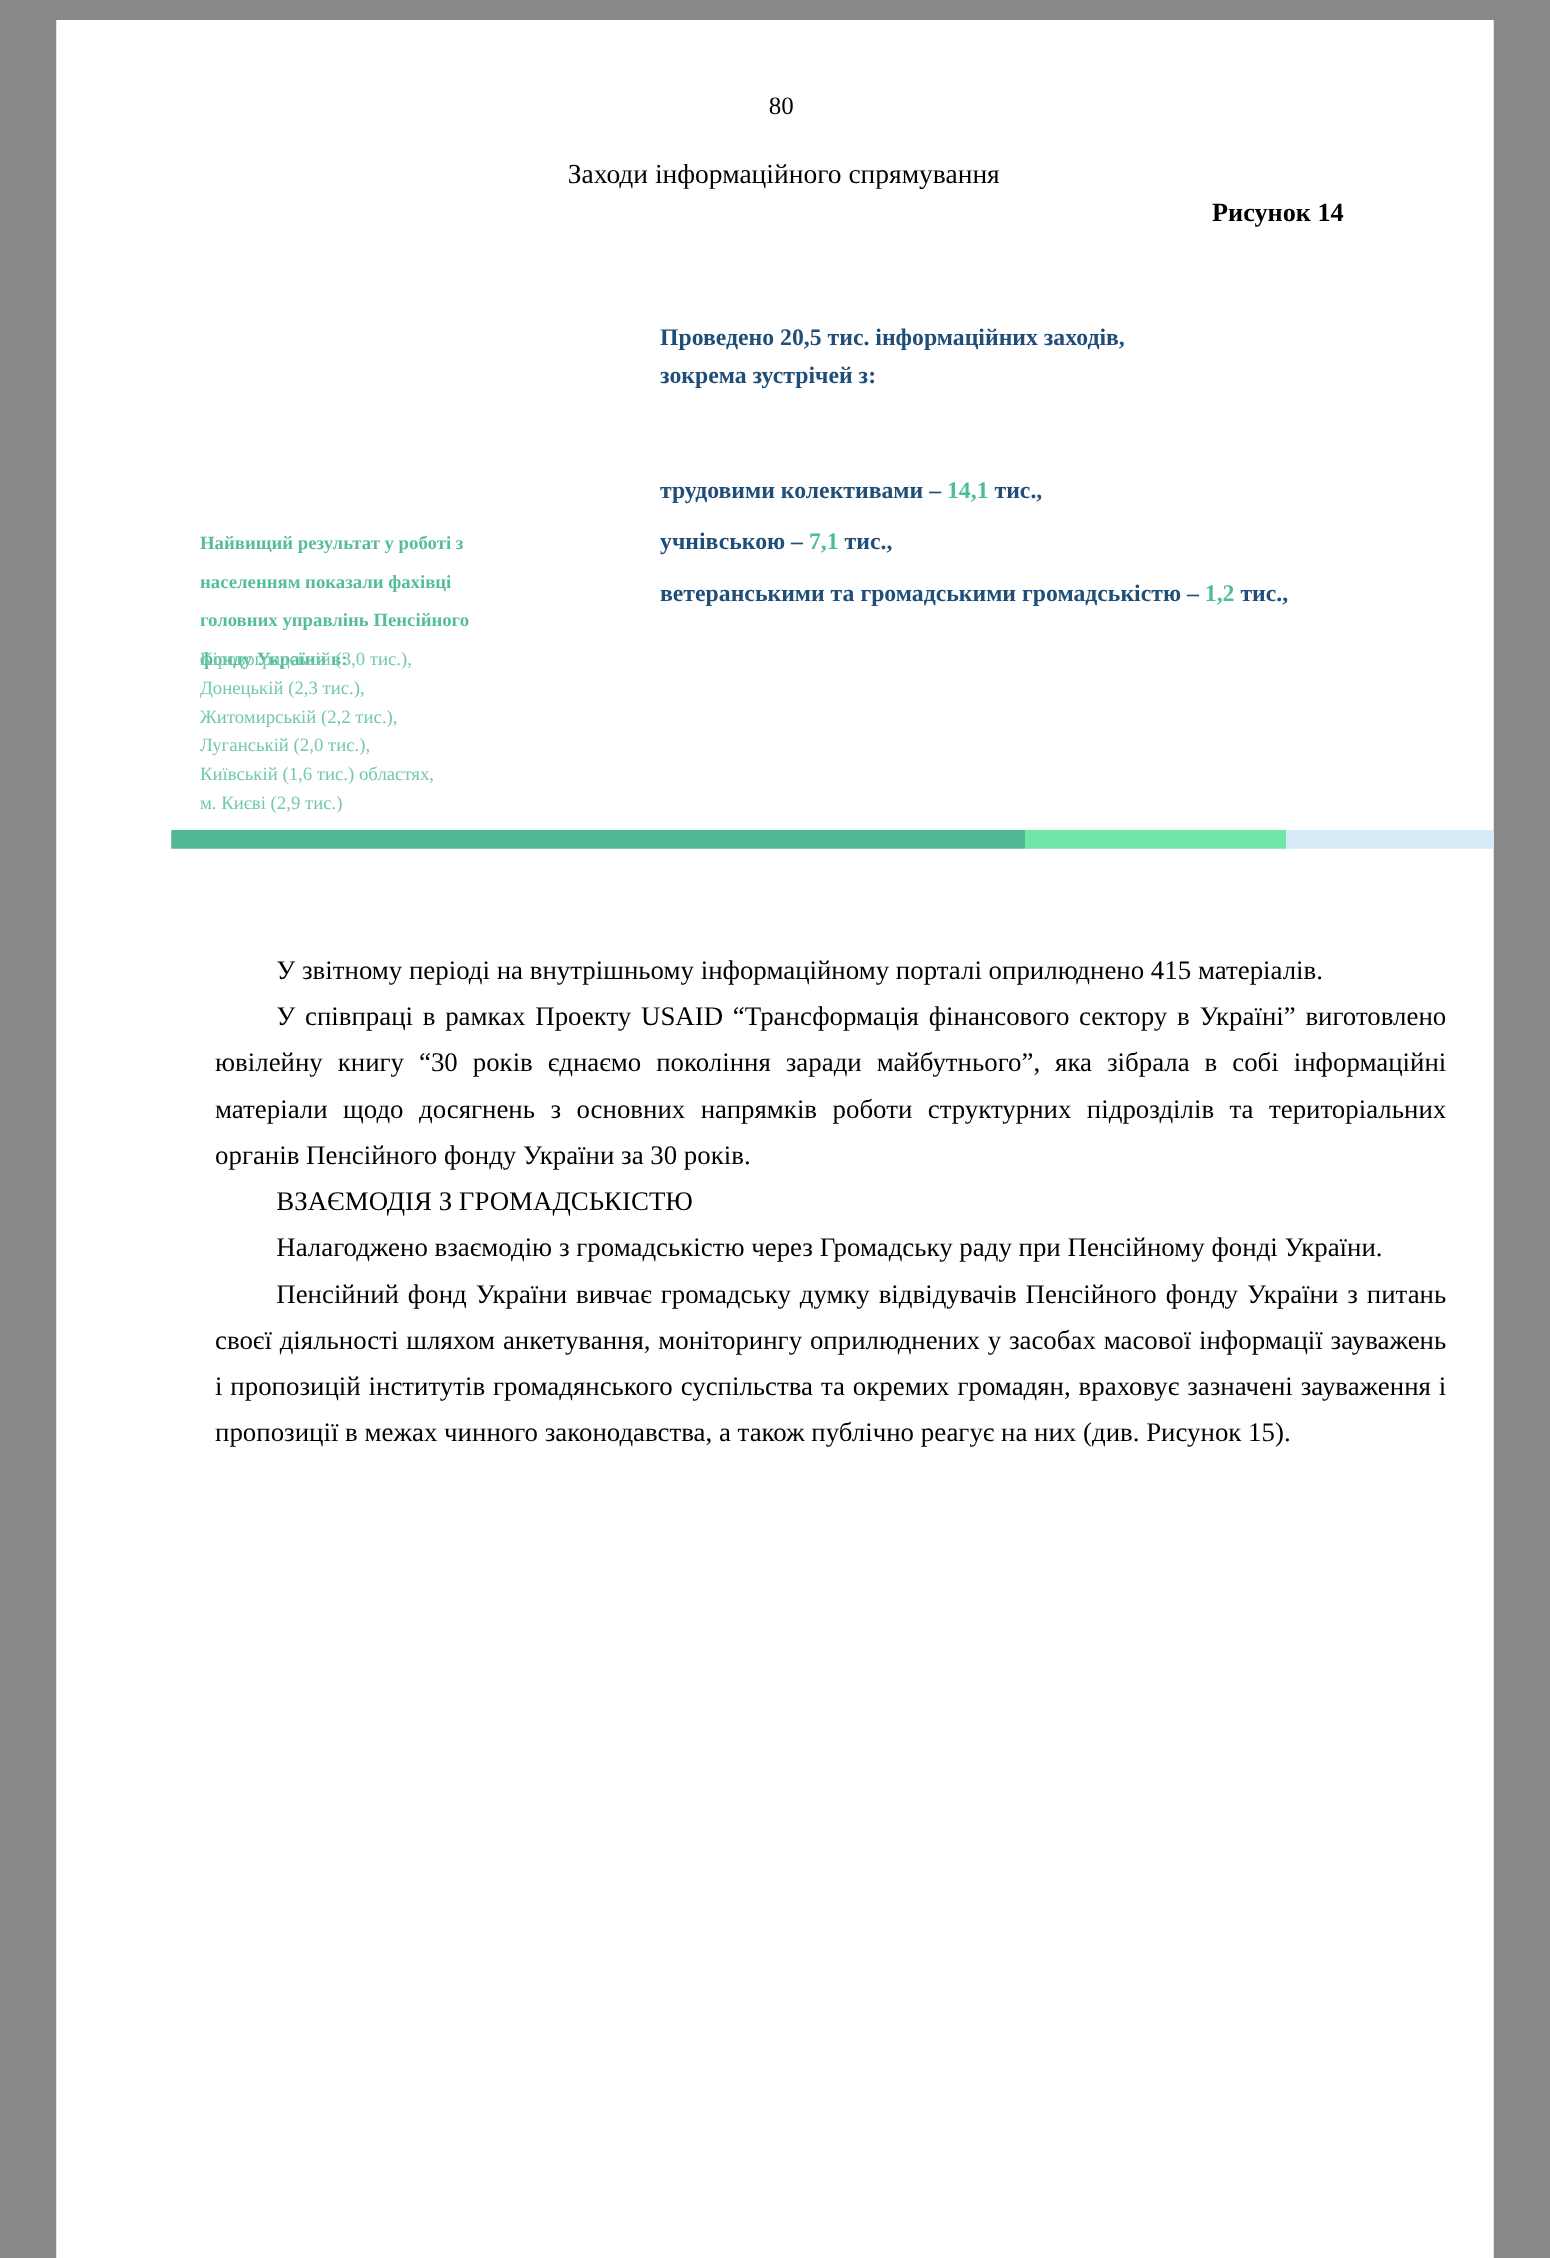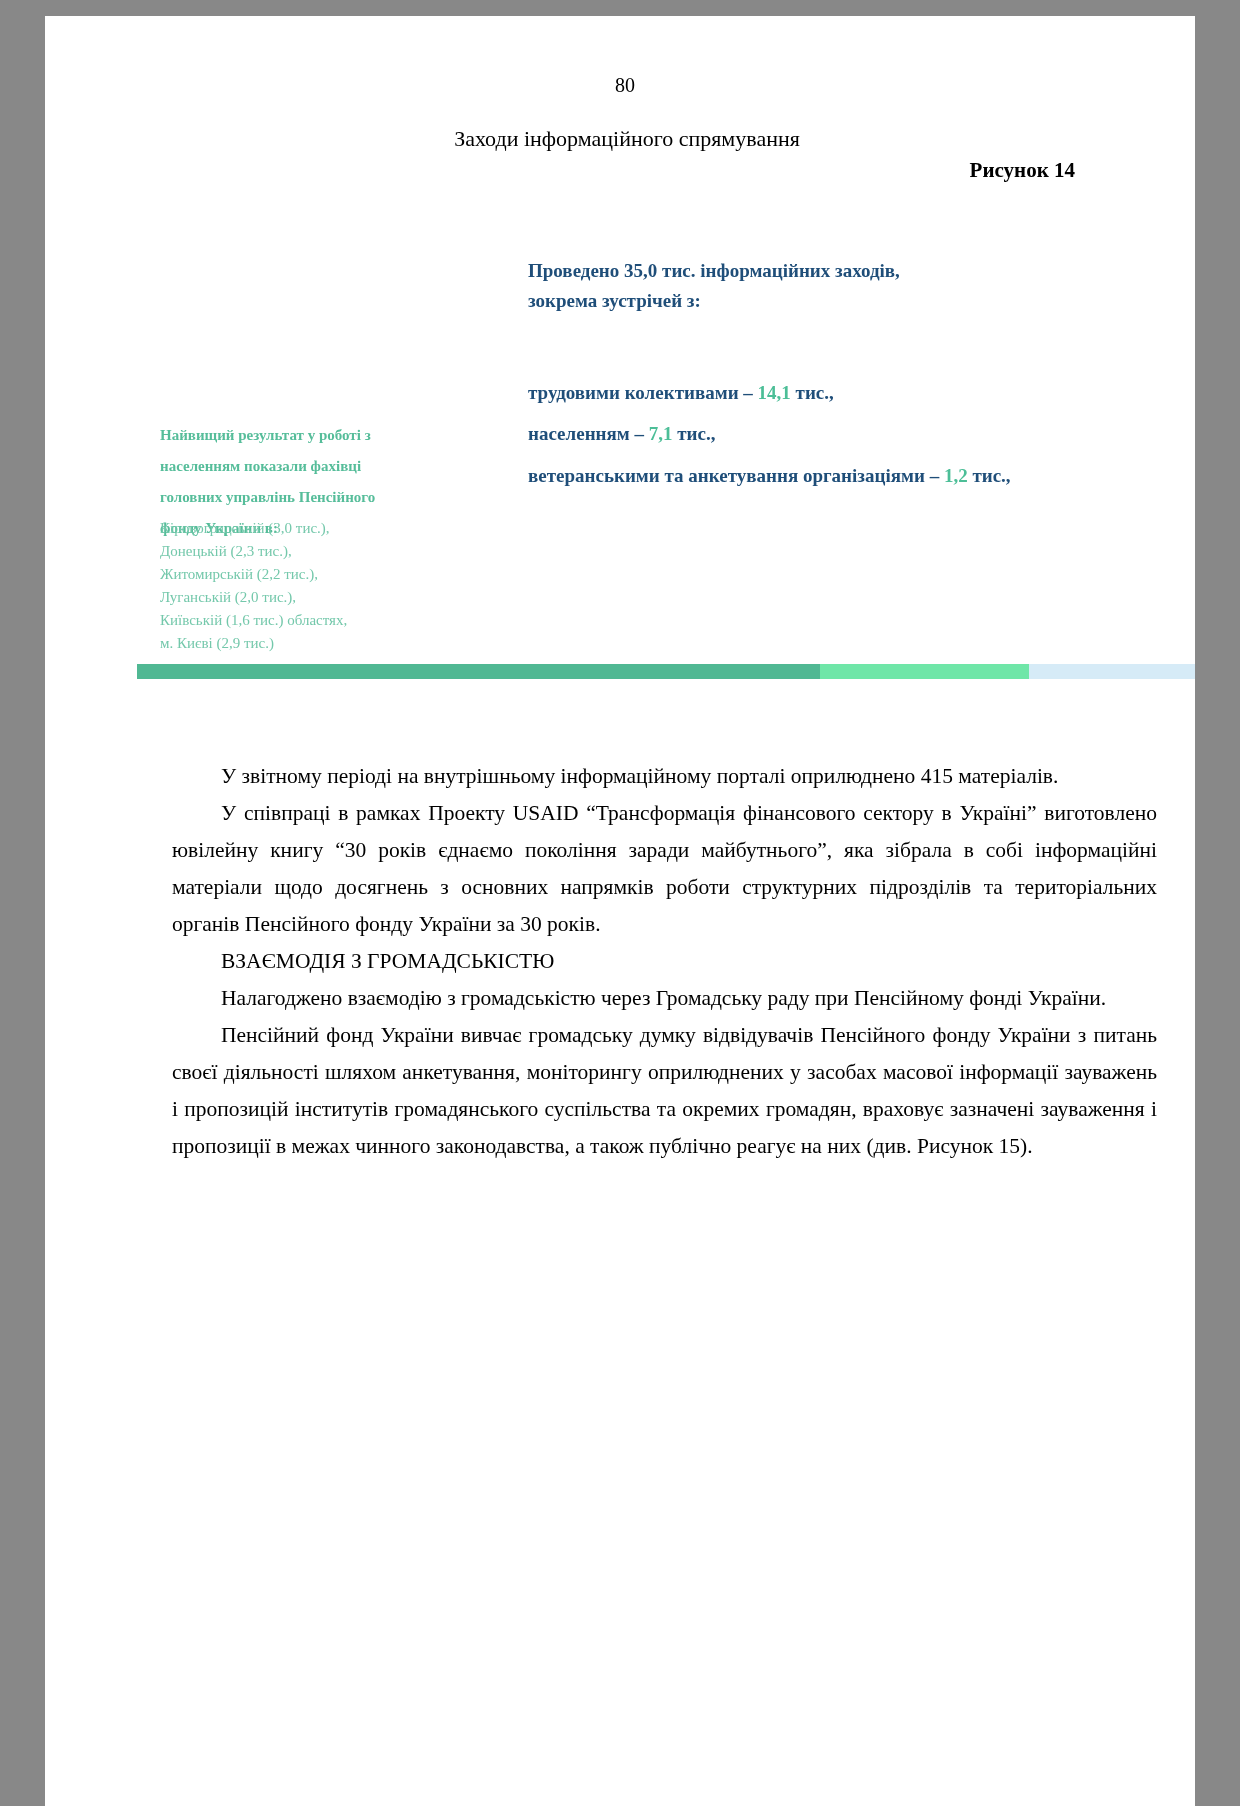--- a/index.html
+++ b/index.html
@@ -80,32 +80,32 @@
 </head>
 <body>
 
 <div class="page">
 
   <div class="page-number">80</div>
   <div class="doc-title">Заходи інформаційного спрямування</div>
   <div class="figure-label">Рисунок 14</div>
 
   <div class="fig-headline">
-    <div>Проведено 35,0 тис. інформаційних заходів,</div>
+    <div>Проведено 20,5 тис. інформаційних заходів,</div>
     <div>зокрема зустрічей з:</div>
   </div>
 
   <div class="fig-item fig-item1">
     <span>трудовими колективами – </span><span class="num">14,1</span><span> тис.,</span>
   </div>
   <div class="fig-item fig-item2">
-    <span>населенням – </span><span class="num">7,1</span><span> тис.,</span>
+    <span>учнівською – </span><span class="num">7,1</span><span> тис.,</span>
   </div>
   <div class="fig-item fig-item3">
-    <span>ветеранськими та анкетування організаціями – </span><span class="num">1,2</span><span> тис.,</span>
+    <span>ветеранськими та громадськими громадськістю – </span><span class="num">1,2</span><span> тис.,</span>
   </div>
 
 
   <div class="fig-side-heading">Найвищий результат у роботі з населенням показали фахівці головних управлінь Пенсійного фонду України в:</div>
   <div class="fig-side-list">
     <div>Кіровоградській (3,0 тис.),</div>
     <div>Донецькій (2,3 тис.),</div>
     <div>Житомирській (2,2 тис.),</div>
     <div>Луганській (2,0 тис.),</div>
     <div>Київській (1,6 тис.) областях,</div>

